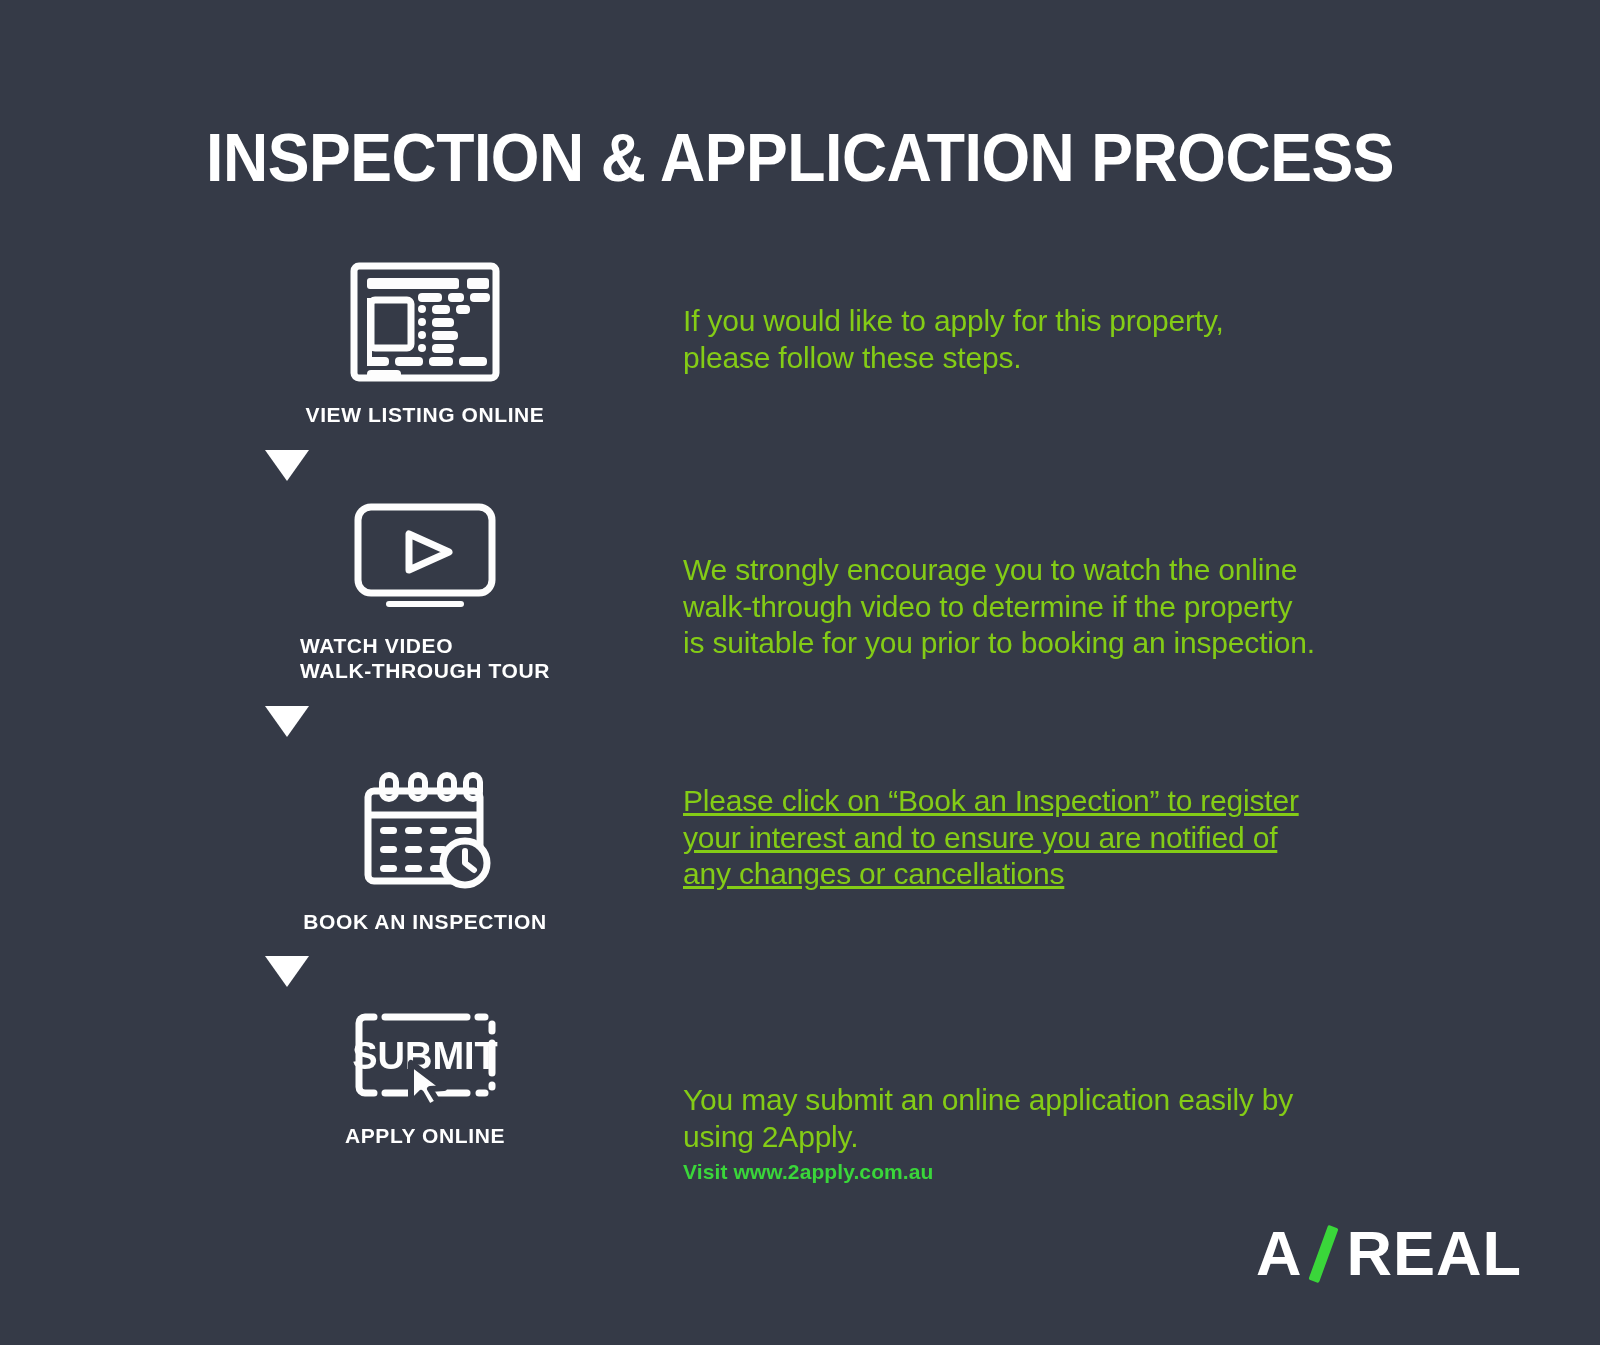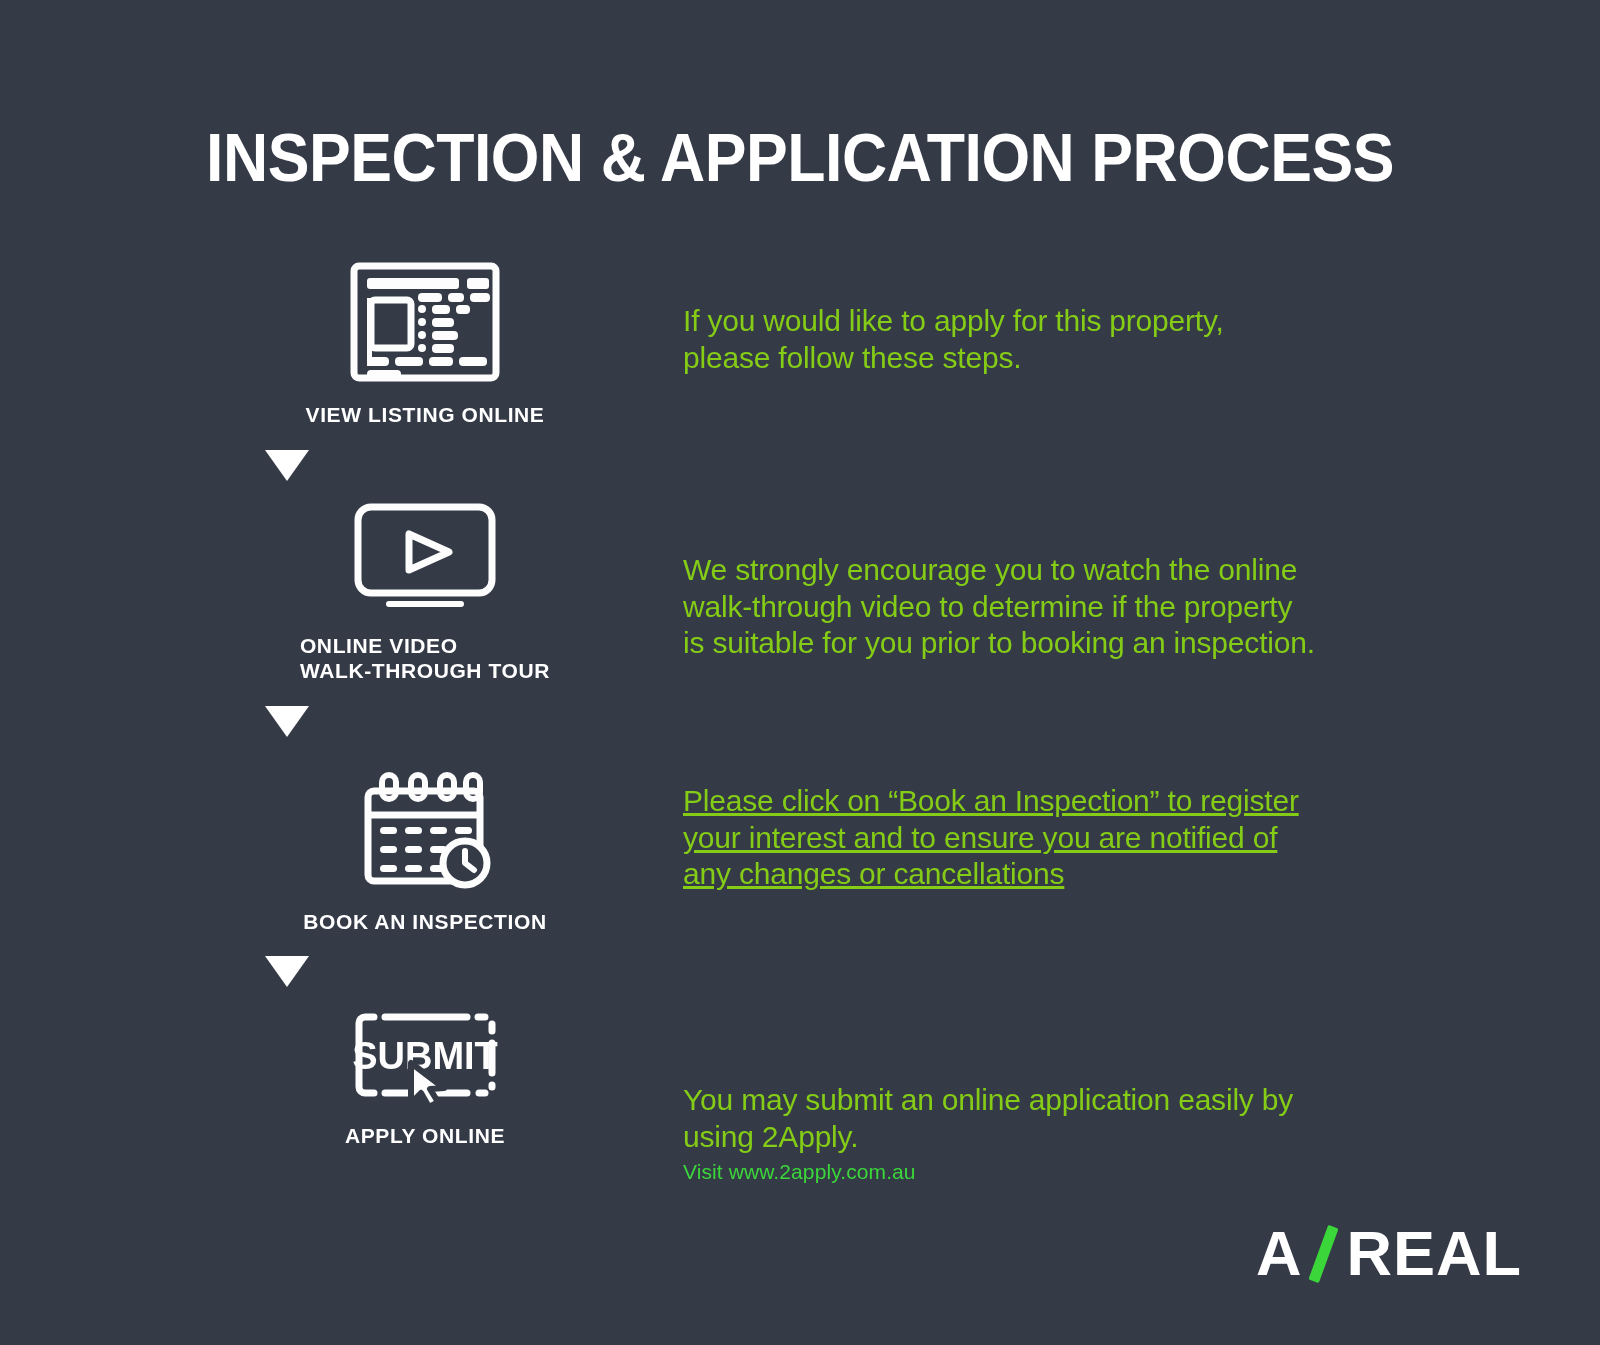--- a/index.html
+++ b/index.html
@@ -79,21 +79,21 @@
   }
   .note-1 { top: 303px; }
   .note-2 { top: 528px; margin-top: 24px; }
   .note-3 { top: 783px; text-decoration: underline; }
   .note-4 { top: 1082px; }
   .visit {
     position: absolute;
     top: 1160px;
     color: #3ad63a;
     font-size: 21px;
-    font-weight: normal;
+    font-weight: bold;
     letter-spacing: 0.1px;
   }
 
   
   .logo {
     position: absolute;
     right: 78px;
     bottom: 62px;
     display: flex;
     align-items: center;
@@ -168,21 +168,21 @@
     <div class="arrow"></div>
 
     <div class="step">
       <span class="step-icon">
         <svg width="150" height="112" viewBox="0 0 150 112">
           <rect x="8" y="6" width="134" height="86" rx="13" fill="none" stroke="#fdfdfd" stroke-width="7"></rect>
           <path d="M59 33 L59 69 L99 51 Z" fill="none" stroke="#fdfdfd" stroke-width="7" stroke-linejoin="round"></path>
           <rect x="36" y="100" width="78" height="6" rx="3" fill="#fdfdfd"></rect>
         </svg>
       </span>
-      <div class="step-label">ONLINE VIDEO
+      <div class="step-label">WATCH VIDEO
 WALK-THROUGH TOUR</div>
     </div>
 
     <div class="arrow"></div>
 
     <div class="step">
       <span class="step-icon">
         <svg width="150" height="132" viewBox="0 0 150 132">
           <path d="M18 40 a6 6 0 0 1 6 -6 H124 a6 6 0 0 1 6 6 V118 a6 6 0 0 1 -6 6 H24 a6 6 0 0 1 -6 -6 Z" fill="none" stroke="#fdfdfd" stroke-width="7"></path>
           <line x1="19" y1="58" x2="129" y2="58" stroke="#fdfdfd" stroke-width="7"></line>

